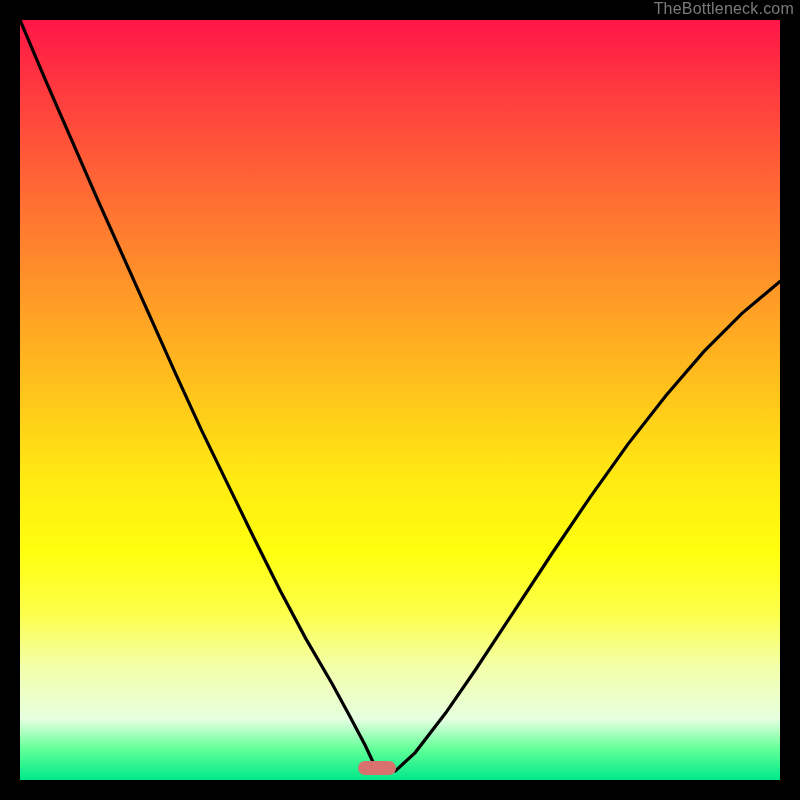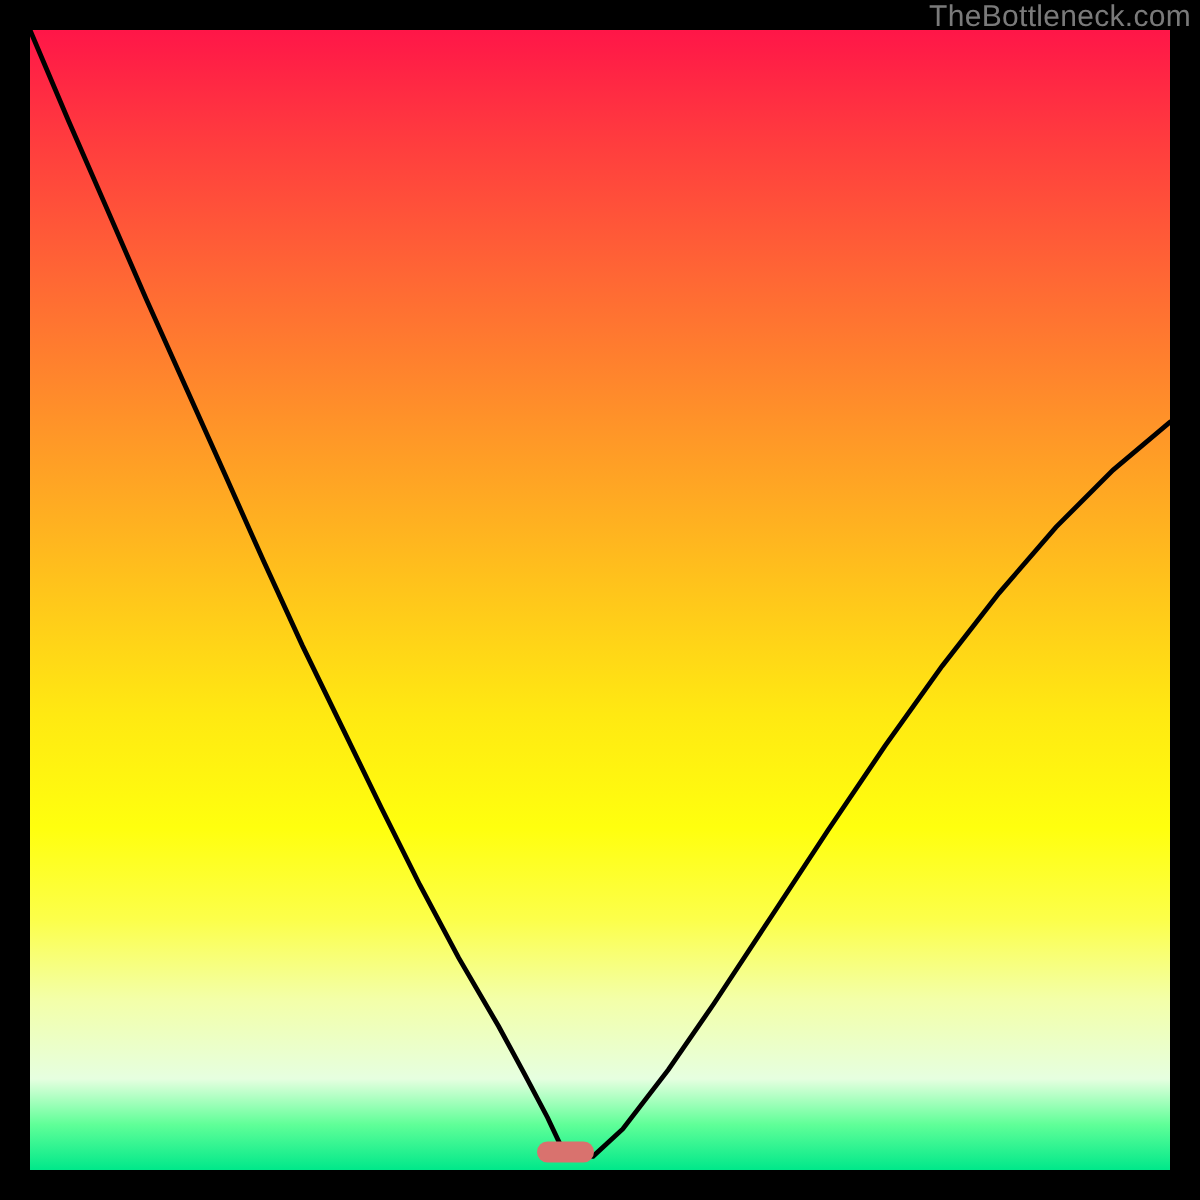--- a/index.html
+++ b/index.html
@@ -40,21 +40,21 @@
   .marker {
     position: absolute;
     background: #d9726e;
     border-radius: 10px;
   }
   .watermark {
     position: absolute;
     top: 0;
     right: 6px;
     font-family: Arial, Helvetica, sans-serif;
-    font-size: 20px;
+    font-size: 16px;
     color: #7a7a7a;
     letter-spacing: 0.2px;
     user-select: none;
   }
 </style>
 </head>
 <body>
 
 <div class="frame">
   <div class="plot">

